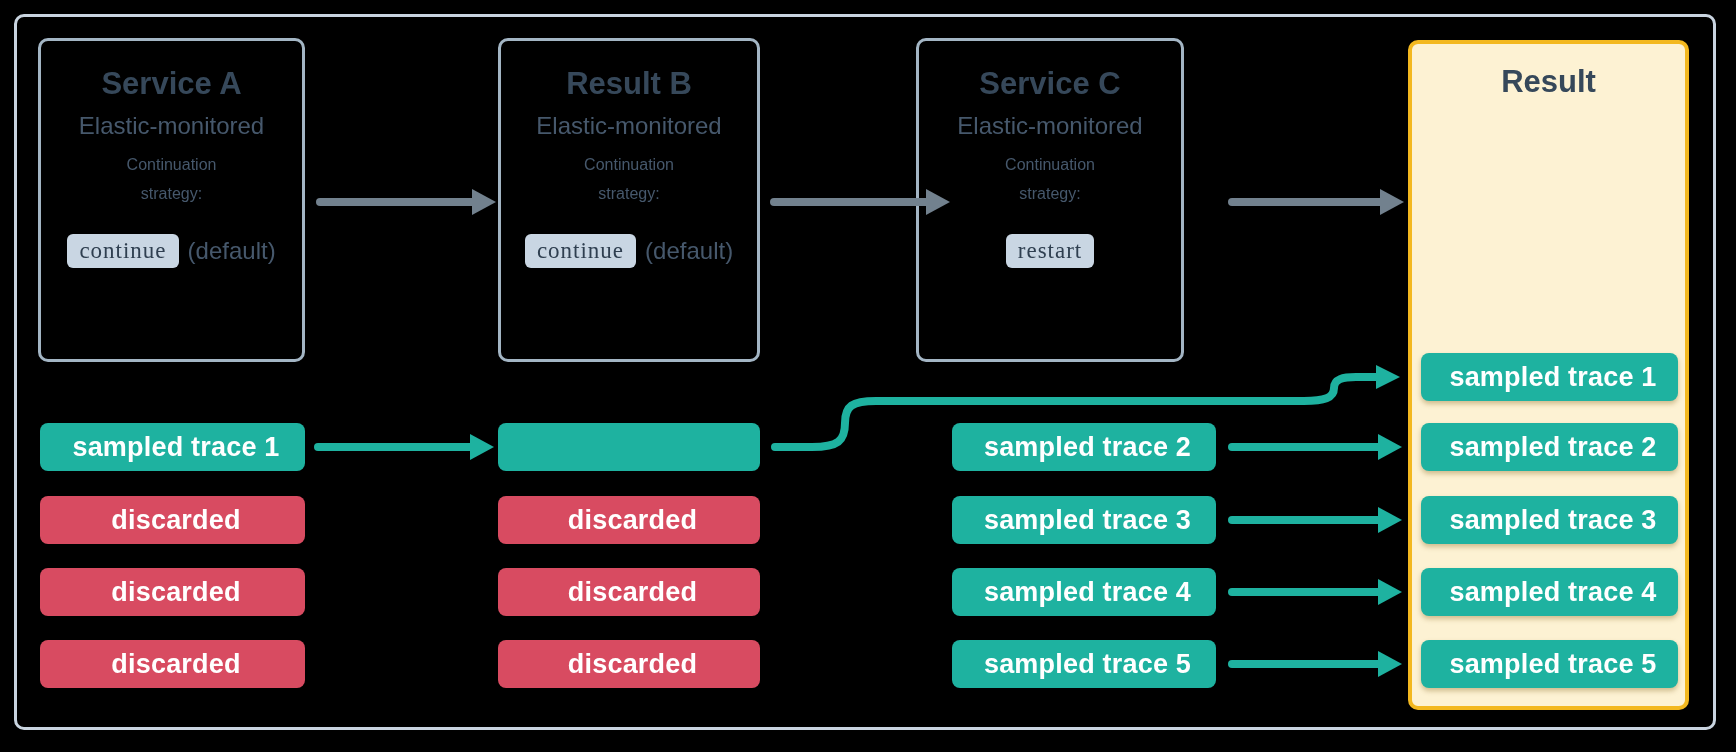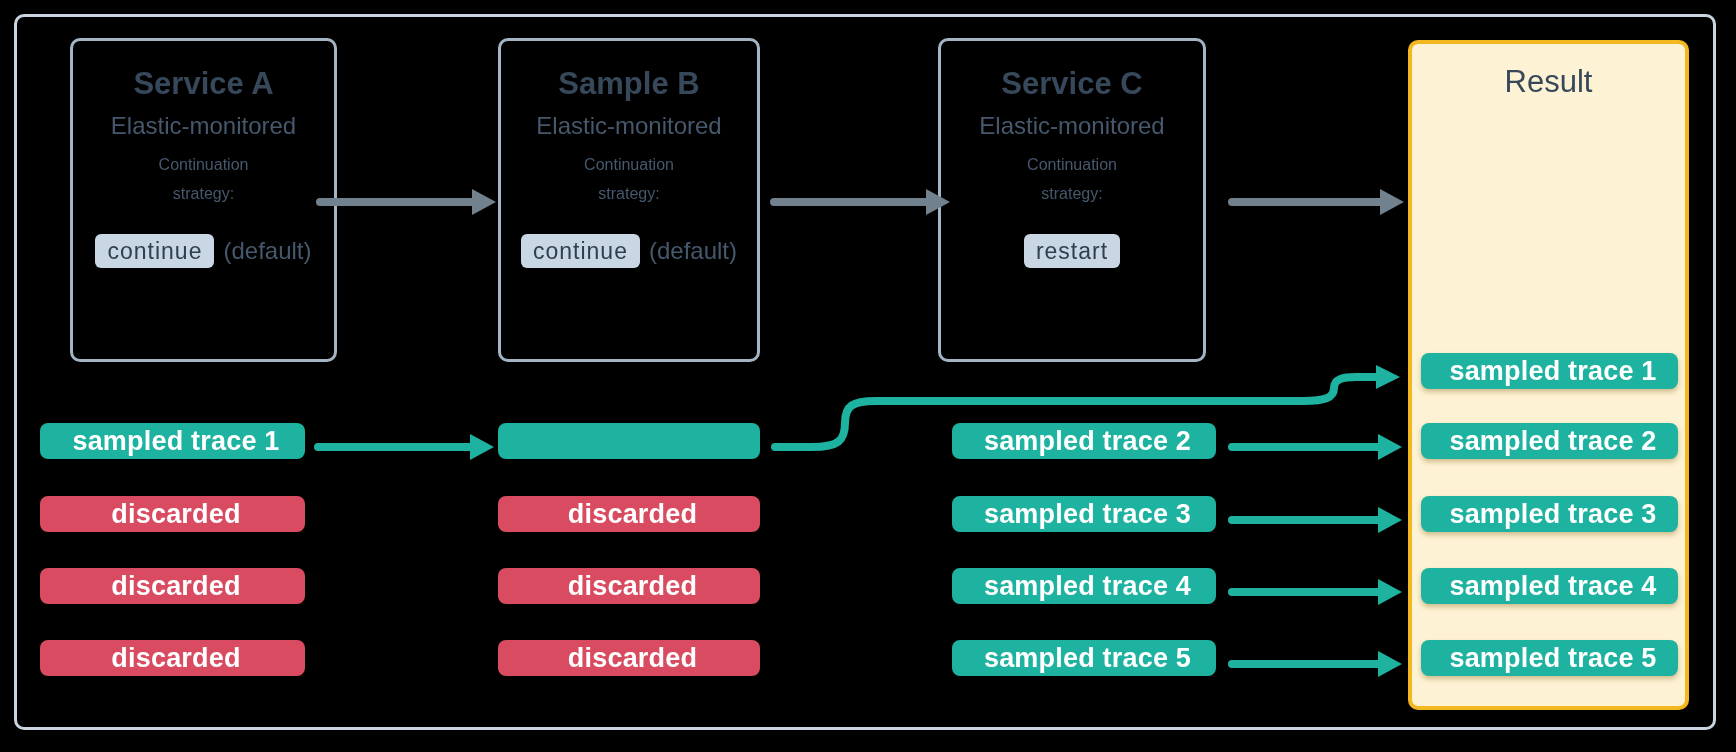--- a/index.html
+++ b/index.html
@@ -17,77 +17,77 @@
     border:3px solid var(--box-border);border-radius:10px;background:transparent;
     display:flex;flex-direction:column;align-items:center;text-align:center;
   }
   .svc-title{margin-top:24px;font-size:31px;line-height:38px;font-weight:bold;color:var(--ink-dark);}
   .svc-sub{margin-top:9px;font-size:24px;line-height:28px;color:var(--ink-mid);}
   .svc-rate{margin-top:50px;font-size:24px;line-height:28px;color:var(--ink-mid);}
   .svc-cont{margin-top:10px;font-size:16px;line-height:29px;color:var(--ink-mid);}
   .chip-row{margin-top:26px;display:flex;align-items:center;justify-content:center;}
   .chip{
     background:var(--chip-bg);color:var(--chip-ink);border-radius:6px;
-    font-family:Liberation Sans, sans-serif;
+    font-family:Liberation Serif, serif;
     font-size:23px;line-height:34px;padding:0 12px;letter-spacing:1px;
   }
   .chip-suffix{margin-left:9px;font-size:24px;color:var(--ink-mid);}
   .result-box{
     position:absolute;left:1408px;top:40px;width:281px;height:670px;box-sizing:border-box;
     background:var(--result-bg);border:4px solid var(--result-border);border-radius:10px;
     box-shadow:0 5px 9px rgba(0,0,0,.5);
   }
   .result-title{
-    margin-top:20px;text-align:center;font-size:31px;font-weight:normal;color:var(--ink-dark);
+    margin-top:20px;text-align:center;font-size:31px;font-weight:bold;color:var(--ink-dark);
   }
   .pill{
-    position:absolute;height:36px;border-radius:8px;box-sizing:border-box;
+    position:absolute;height:48px;border-radius:8px;box-sizing:border-box;
     display:flex;align-items:center;justify-content:center;
     color:var(--pill-ink);font-size:27px;font-weight:600;letter-spacing:.2px;
     box-shadow:0 3px 5px rgba(0,0,0,.35);
     padding-left:7px;
   }
   .pill-sampled{background:var(--teal);}
   .pill-discarded{background:var(--red);}
   .arrows{position:absolute;left:0;top:0;pointer-events:none;}
 </style>
 </head>
 <body>
 
 <div class="canvas">
 
   <div class="frame"></div>
 
-  <div class="svc-box" style="left:38px;width:267px;margin-left:32px;">
+  <div class="svc-box" style="left:38px;width:267px;">
     <div class="svc-title">Service A</div>
     <div class="svc-sub">Elastic-monitored</div>
     <div class="svc-cont">
       <div>Continuation</div>
       <div>strategy:</div>
     </div>
     <div class="chip-row">
       <span class="chip">continue</span>
       <span class="chip-suffix">(default)</span>
     </div>
   </div>
 
   <div class="svc-box" style="left:498px;width:262px;">
-    <div class="svc-title">Sample B</div>
+    <div class="svc-title">Result B</div>
     <div class="svc-sub">Elastic-monitored</div>
     <div class="svc-cont">
       <div>Continuation</div>
       <div>strategy:</div>
     </div>
     <div class="chip-row">
       <span class="chip">continue</span>
       <span class="chip-suffix">(default)</span>
     </div>
   </div>
 
-  <div class="svc-box" style="left:938px;width:268px;">
+  <div class="svc-box" style="left:916px;width:268px;">
     <div class="svc-title">Service C</div>
     <div class="svc-sub">Elastic-monitored</div>
     <div class="svc-cont">
       <div>Continuation</div>
       <div>strategy:</div>
     </div>
     <div class="chip-row">
       <span class="chip">restart</span>
     </div>
   </div>

